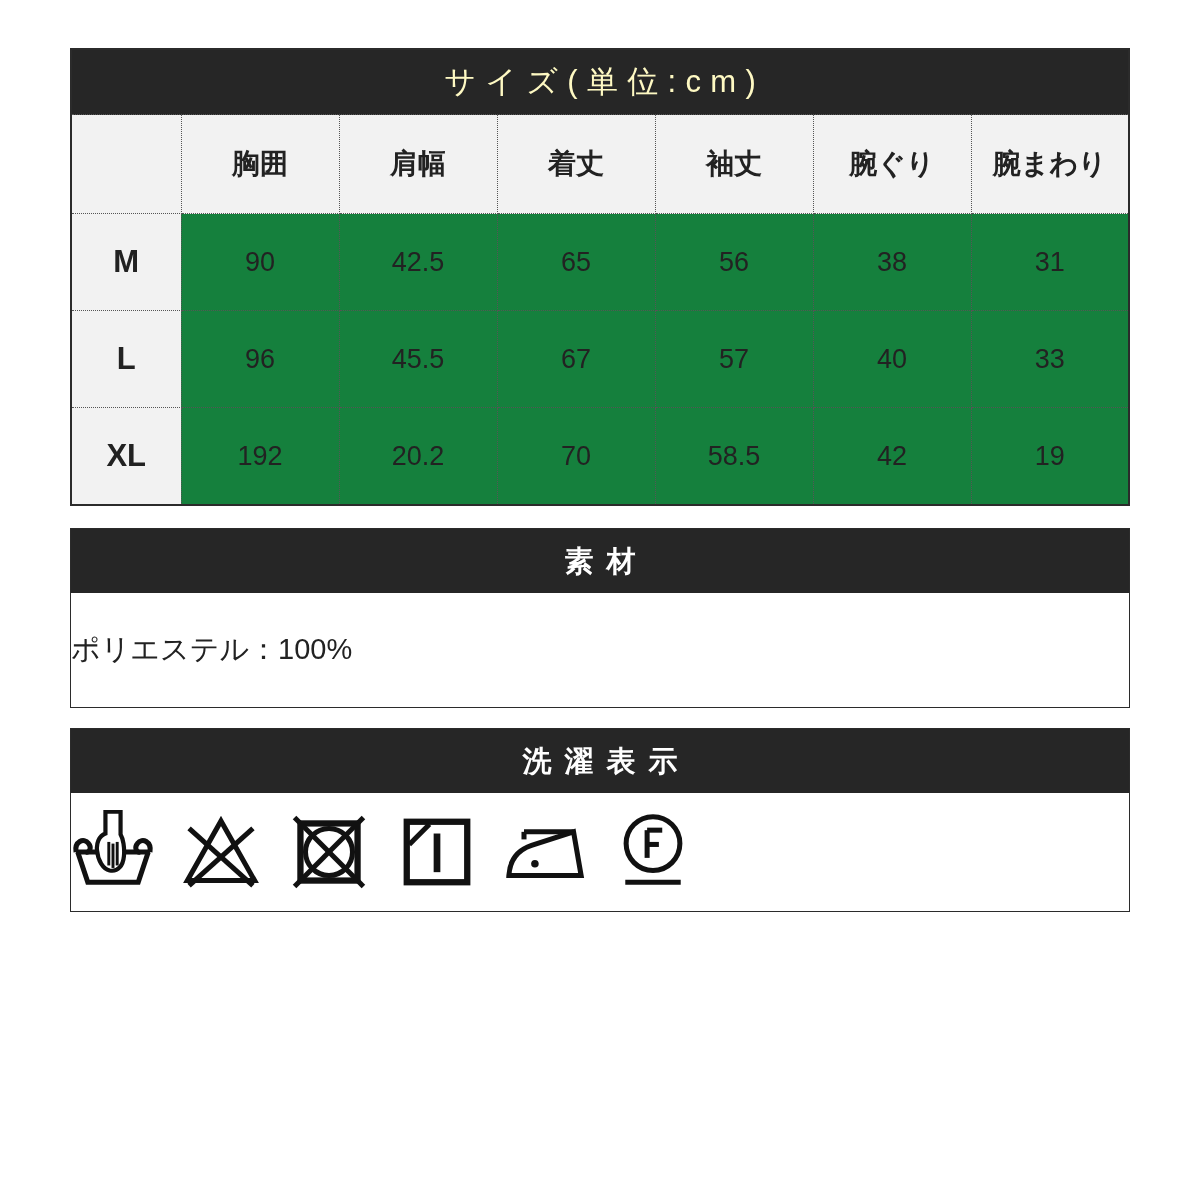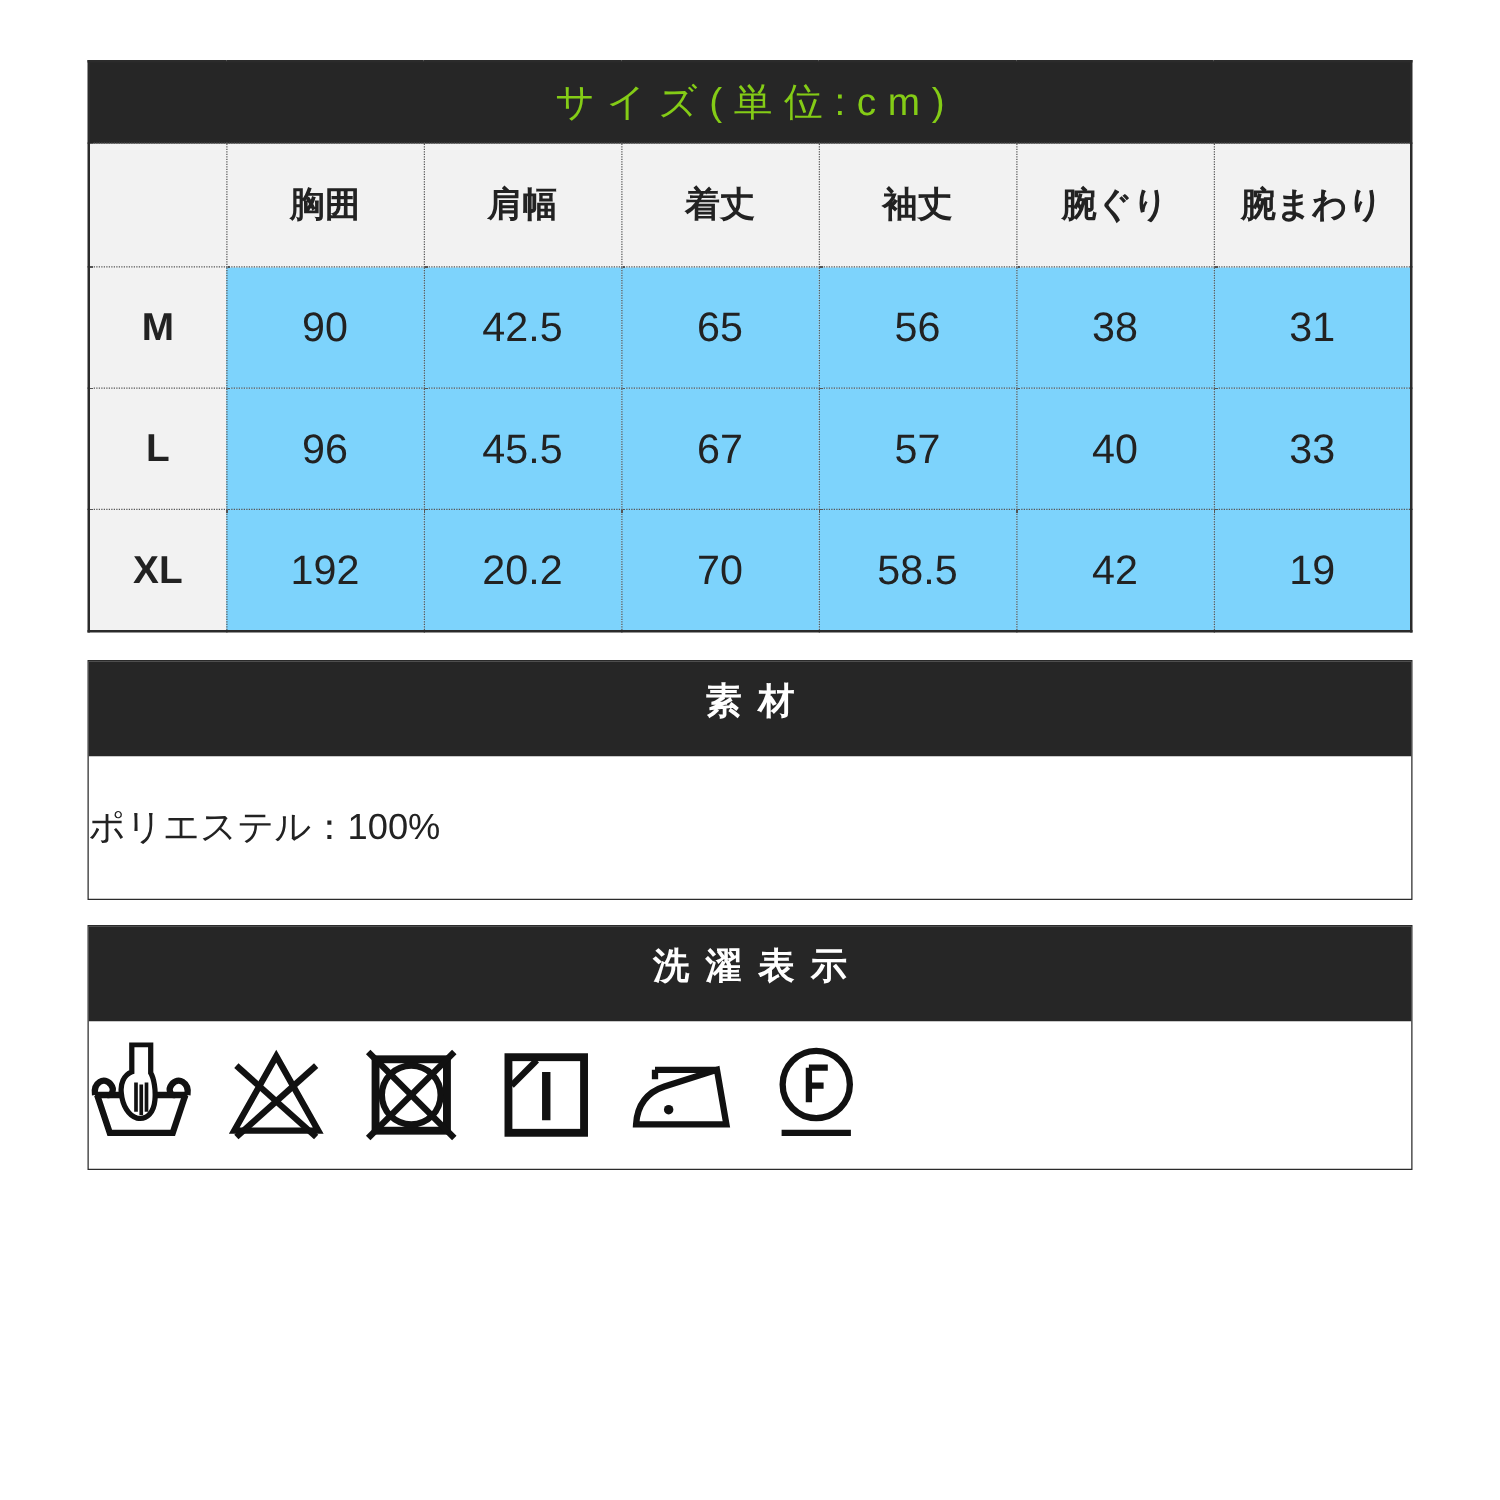--- a/index.html
+++ b/index.html
@@ -19,21 +19,21 @@
     table-layout:fixed;
   }
   table.size-table th, table.size-table td{
     border:1px dotted #555;
     text-align:center;
     vertical-align:middle;
     font-weight:normal;
   }
   th.table-title{
     background:#262626;
-    color:#84cc16;
+    color:#fef9c3;
     height:62px;
     font-size:31px;
     font-weight:bold;
     letter-spacing:0.30em;
     text-indent:0.30em;
     border:none;
   }
   tr.col-header-row th{
     background:#f2f2f2;
     height:96px;
@@ -45,23 +45,23 @@
   }
   tr.col-header-row th.corner{background:#f2f2f2;}
   col.size-col{width:110px;}
   tbody th.size-label{
     background:#f2f2f2;
     font-size:31px;
     font-weight:bold;
     color:#222;
   }
   tbody td{
-    background:#7dd3fc;
+    background:#15803d;
     height:94px;
-    font-size:33px;
+    font-size:27px;
     color:#222;
   }
 
   
   .notes{margin-top:14px;padding-left:28px;}
   .note{
     max-width:952px;
     font-size:26px;
     line-height:43px;
     color:#333;
@@ -74,21 +74,21 @@
   
   .info-box{
     border:1px solid #2b2b2b;
     margin-top:20px;
     background:#fff;
   }
   .info-box.material{margin-top:22px;}
   .info-header{
     background:#262626;
     color:#fff;
-    height:76px;
+    height:64px;
     line-height:64px;
     text-align:center;
     font-size:29px;
     font-weight:bold;
     letter-spacing:0.45em;
     text-indent:0.45em;
   }
   .info-body{
     min-height:114px;
     display:flex;

